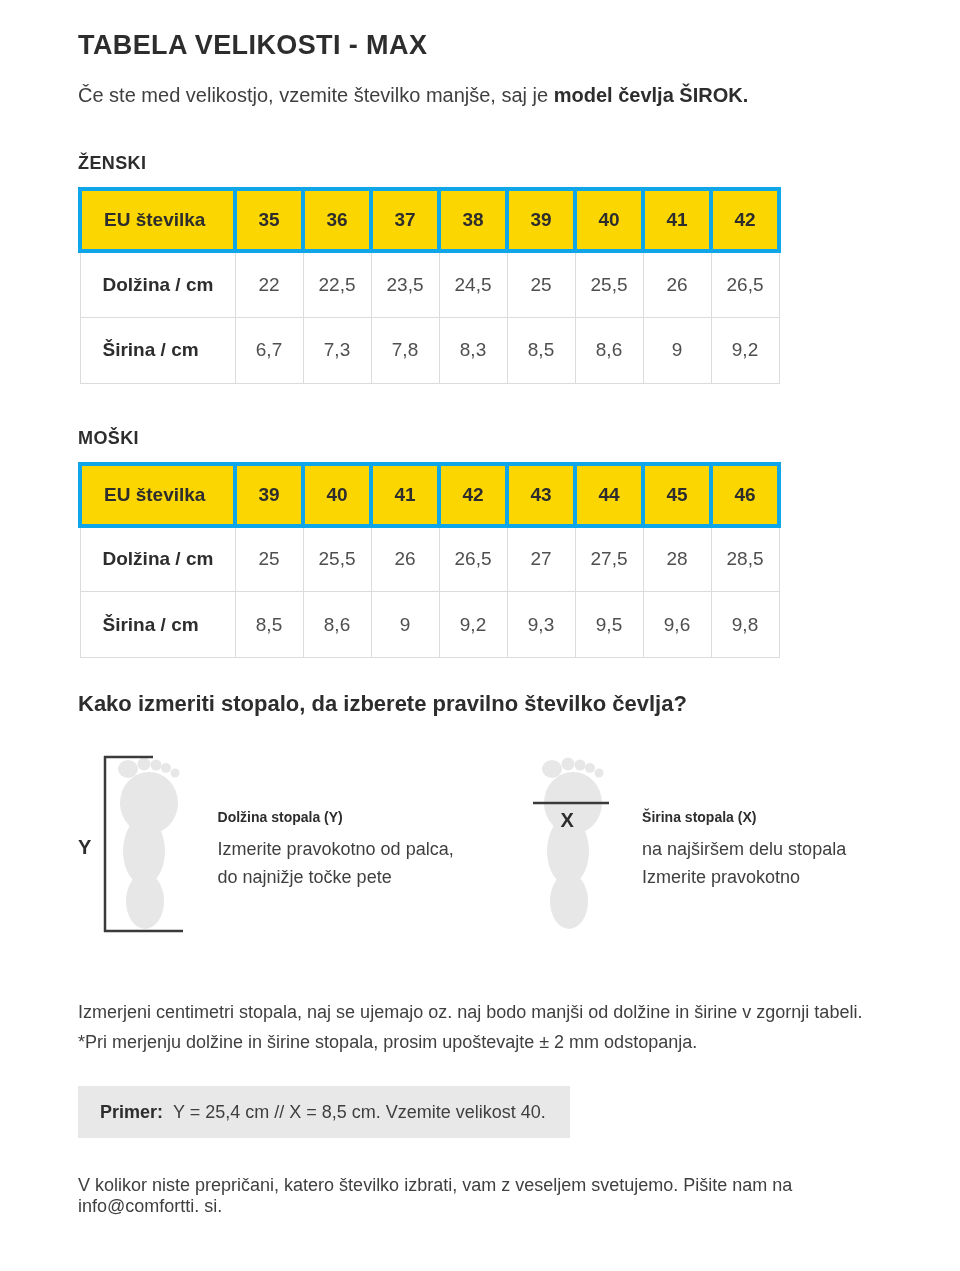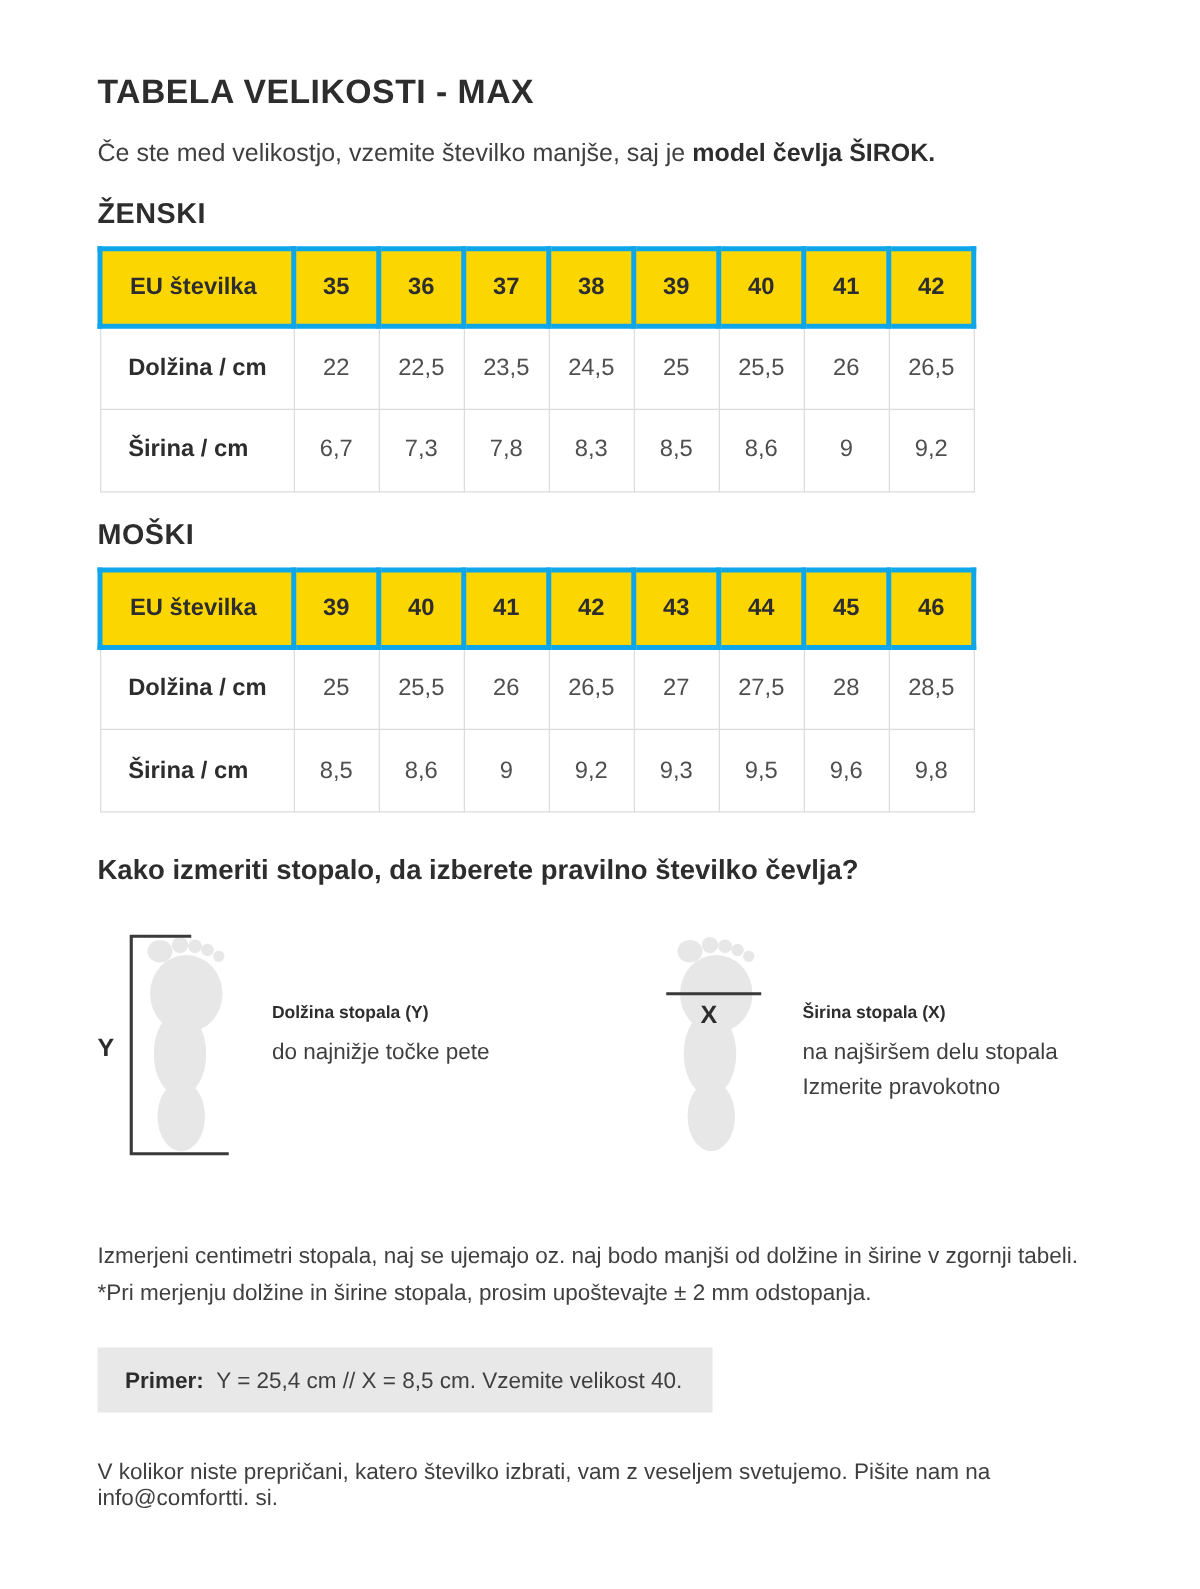--- a/index.html
+++ b/index.html
@@ -12,32 +12,32 @@
     --foot_fill:#e7e7e7;
     --line_dark:#3a3a3a;
   }
   *{box-sizing:border-box;}
   html,body{margin:0;padding:0;background:#fff;}
   body{
     width:960px;height:1271px;overflow:hidden;
     font-family:"Liberation Sans","DejaVu Sans",sans-serif;
     color:var(--text_dark);
   }
-  .page{width:960px;height:905px;padding:58px 70px 0 78px;}
+  .page{width:960px;height:905px;padding:30px 70px 0 78px;}
 
   .page-title{
     margin:0;font-size:27px;font-weight:700;letter-spacing:.4px;color:var(--text_dark);
   }
   .subtitle{
     margin:20px 0 0;font-size:20px;color:var(--text_body);line-height:28px;
   }
   .subtitle strong{color:var(--text_dark);}
 
   .section-label{
-    margin:20px 0 0;font-size:23px;font-weight:700;letter-spacing:.4px;color:var(--text_dark);
+    margin:44px 0 0;font-size:18px;font-weight:700;letter-spacing:.4px;color:var(--text_dark);
   }
 
   table.size-table{
     border-collapse:collapse;table-layout:fixed;width:703px;margin-top:13px;
   }
   .size-table col.c-label{width:155px;}
   .size-table th{
     background:var(--yellow);
     border:4px solid #0ea5e9;
     height:62px;
@@ -221,20 +221,21 @@
         <g stroke="var(--line_dark)" stroke-width="2.5">
           <line x1="4" y1="3" x2="4" y2="179"></line>
           <line x1="3" y1="4" x2="52" y2="4"></line>
           <line x1="3" y1="178" x2="82" y2="178"></line>
         </g>
       </svg>
     </div>
 
     <div class="measure-text left">
       <h3>Dolžina stopala (Y)</h3>
+      <p>Izmerite pravokotno od palca,</p>
       <p>do najnižje točke pete</p>
     </div>
 
     <div class="fig fig-width">
       <svg width="85" height="182" viewBox="0 0 85 182">
         <g fill="var(--foot_fill)" transform="translate(7,2)">
           <ellipse cx="14" cy="14" rx="10" ry="9"></ellipse>
           <circle cx="30" cy="9" r="6.5"></circle>
           <circle cx="42" cy="10" r="5.5"></circle>
           <circle cx="52" cy="13" r="5"></circle>

